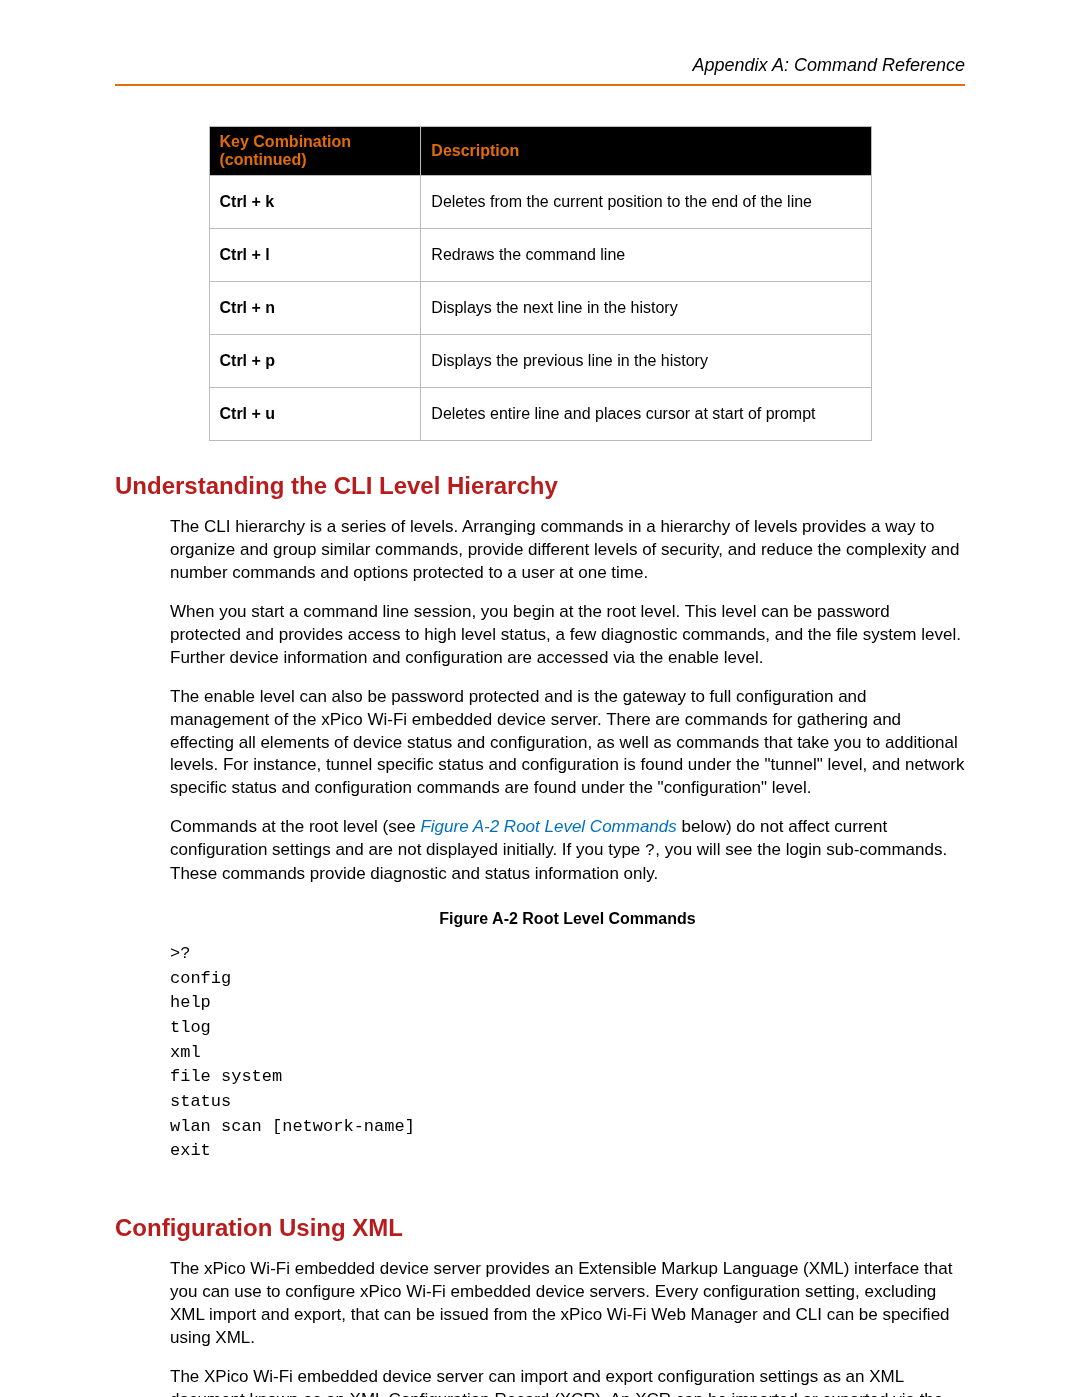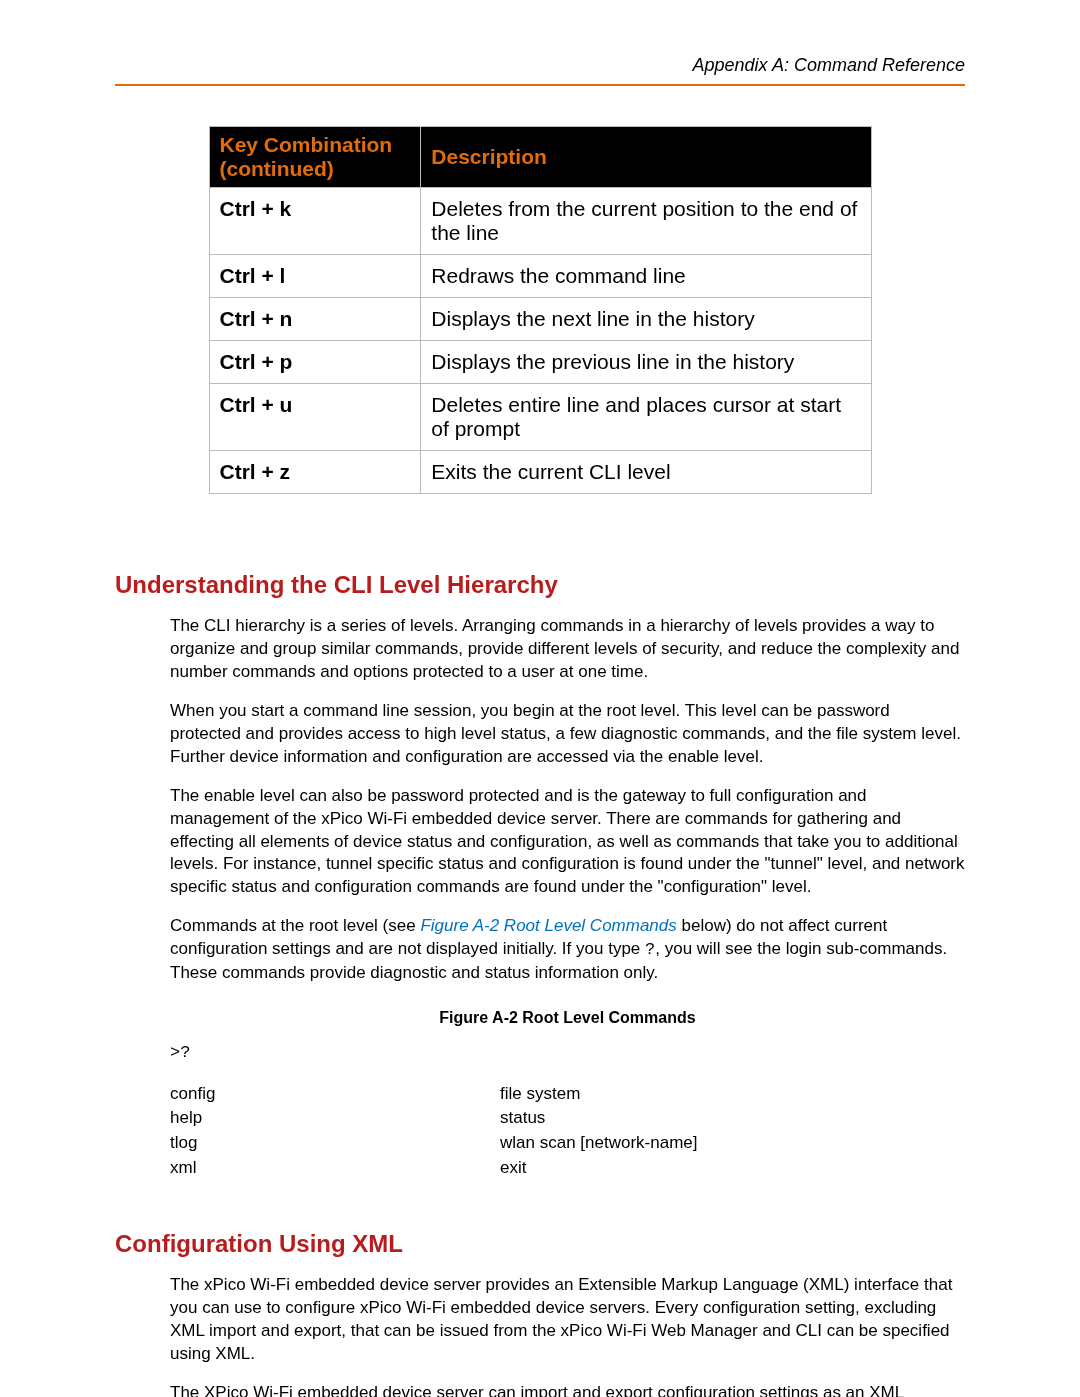--- a/index.html
+++ b/index.html
@@ -28,34 +28,34 @@
     margin: 0 0 40px 0;
   }
   hr.bottom-rule {
     border: none;
     border-top: 2px solid #e36c0a;
     margin: 40px 0 8px 0;
   }
   table.cmd-table {
     border-collapse: collapse;
     width: 78%;
-    margin: 0 auto 77px auto;
-    font-size: 21px;
+    margin: 0 auto 31px auto;
+    font-size: 16px;
   }
   table.cmd-table th {
     background: #000;
     color: #e36c0a;
     font-weight: bold;
     text-align: left;
     padding: 6px 10px;
     border: 1px solid #bbb;
   }
   table.cmd-table td {
     border: 1px solid #bbb;
-    padding: 9px 10px;
+    padding: 17px 10px;
     vertical-align: top;
   }
   table.cmd-table td.key {
     font-weight: bold;
     width: 32%;
   }
   h2.section {
     color: #b91c1c;
     font-weight: bold;
     font-size: 24px;
@@ -71,24 +71,25 @@
     text-align: left;
   }
   .fig-caption {
     text-align: center;
     font-weight: bold;
     font-size: 16px;
     margin: 24px 0 14px 0;
   }
   .code-cols {
     display: flex;
-    font-family: Liberation Sans, sans-serif;
+    font-family: Liberation Mono, monospace;
     font-size: 17px;
     line-height: 1.45;
-    margin: 16px 0 50px 0;
+    margin: 0 0 50px 0;
+    flex-direction: column;
   }
   .code-col-left { width: 330px; }
   .code-col-right { flex: 1; }
   .link-blue {
     color: #0070c0;
     font-style: italic;
   }
   .mono { font-family: "Courier New", Courier, monospace; }
   .footer {
     display: flex;
@@ -132,24 +133,20 @@
           <td>Displays the next line in the history</td>
         </tr>
       <tr>
           <td class="key">Ctrl + p</td>
           <td>Displays the previous line in the history</td>
         </tr>
       <tr>
           <td class="key">Ctrl + u</td>
           <td>Deletes entire line and places cursor at start of prompt</td>
         </tr>
-      <tr>
-          <td class="key">Ctrl + z</td>
-          <td>Exits the current CLI level</td>
-        </tr>
     </tbody>
   </table>
 
   <h2 class="section">Understanding the CLI Level Hierarchy</h2>
   <div class="body-indent">
     <p class="body">The CLI hierarchy is a series of levels. Arranging commands in a hierarchy of levels provides a way to organize and group similar commands, provide different levels of security, and reduce the complexity and number commands and options protected to a user at one time.</p>
     <p class="body">When you start a command line session, you begin at the root level. This level can be password protected and provides access to high level status, a few diagnostic commands, and the file system level. Further device information and configuration are accessed via the enable level.</p>
     <p class="body">The enable level can also be password protected and is the gateway to full configuration and management of the xPico Wi-Fi embedded device server. There are commands for gathering and effecting all elements of device status and configuration, as well as commands that take you to additional levels. For instance, tunnel specific status and configuration is found under the "tunnel" level, and network specific status and configuration commands are found under the "configuration" level.</p>
     <p class="body">
       <span>Commands at the root level (see </span><span class="link-blue">Figure A-2 Root Level Commands</span><span> below) do not affect current configuration settings and are not displayed initially. If you type </span><span class="mono">?</span><span>, you will see the login sub-commands. These commands provide diagnostic and status information only.</span>

